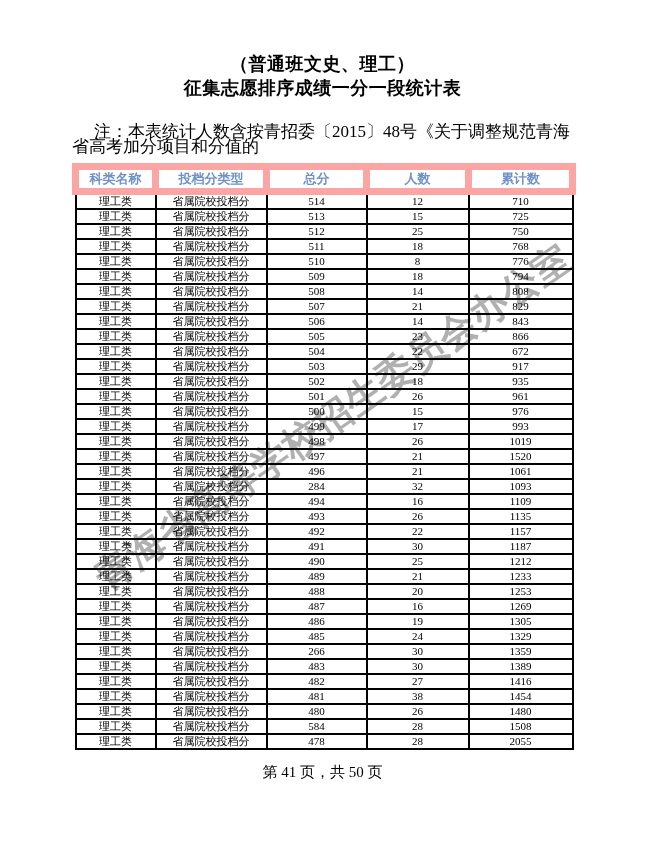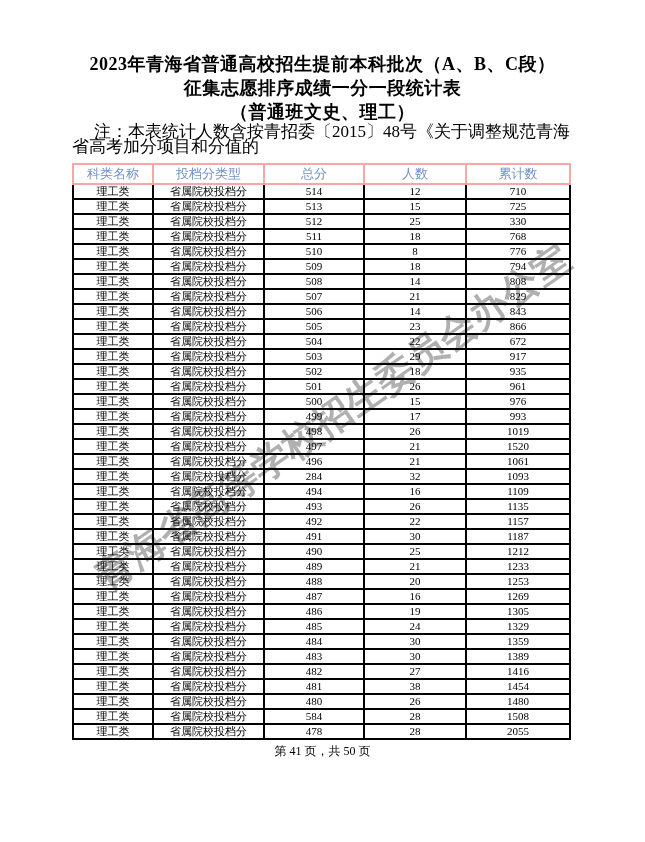--- a/index.html
+++ b/index.html
@@ -53,60 +53,59 @@
     table-layout:fixed;
     z-index:1;
     background:transparent;
   }
   table.score-table col.c1 { width:80px; }
   table.score-table col.c2 { width:111px; }
   table.score-table col.c3 { width:100px; }
   table.score-table col.c4 { width:102px; }
   table.score-table col.c5 { width:104px; }
   table.score-table th {
-    border:2px solid #fca5a5;
+    border:7px solid #fca5a5;
     height:20px;
     font-size:13px;
-    font-weight:normal;
+    font-weight:bold;
     color:#6e91c8;
     text-align:center;
     vertical-align:middle;
     padding:0;
     background:transparent;
   }
   table.score-table td {
     border:2px solid #000;
     height:14px;
     font-size:11px;
     line-height:13px;
     text-align:center;
     vertical-align:middle;
     padding:0;
     background:transparent;
   }
   .page-footer {
     position:absolute;
-    top:743px; left:0; right:0;
+    top:763px; left:0; right:0;
     text-align:center;
-    font-size:12px;
+    font-size:15px;
     z-index:1;
     font-family:Liberation Serif, serif;
   }
 </style>
 </head>
 <body>
 
 <div class="page">
 
   <div class="watermark">青海省高等学校招生委员会办公室</div>
 
   <div class="title-block">
-    <div>2023年青海省普通高校招生提前本科批次（A、B、C段）</div>
+    <div>（普通班文史、理工）</div>
     <div>征集志愿排序成绩一分一段统计表</div>
-    <div>（普通班文史、理工）</div>
   </div>
 
   <div class="note-block">
     <div class="note-line-1">注：本表统计人数含按青招委〔2015〕48号《关于调整规范青海省高考加分项目和分值的</div>
   </div>
 
   <table class="score-table">
     <colgroup>
       <col class="c1">
         <col class="c2">
@@ -136,21 +135,21 @@
           <td>省属院校投档分</td>
           <td>513</td>
           <td>15</td>
           <td>725</td>
         </tr>
         <tr>
           <td>理工类</td>
           <td>省属院校投档分</td>
           <td>512</td>
           <td>25</td>
-          <td>330</td>
+          <td>750</td>
         </tr>
         <tr>
           <td>理工类</td>
           <td>省属院校投档分</td>
           <td>511</td>
           <td>18</td>
           <td>768</td>
         </tr>
         <tr>
           <td>理工类</td>
@@ -330,21 +329,21 @@
         <tr>
           <td>理工类</td>
           <td>省属院校投档分</td>
           <td>485</td>
           <td>24</td>
           <td>1329</td>
         </tr>
         <tr>
           <td>理工类</td>
           <td>省属院校投档分</td>
-          <td>484</td>
+          <td>266</td>
           <td>30</td>
           <td>1359</td>
         </tr>
         <tr>
           <td>理工类</td>
           <td>省属院校投档分</td>
           <td>483</td>
           <td>30</td>
           <td>1389</td>
         </tr>

